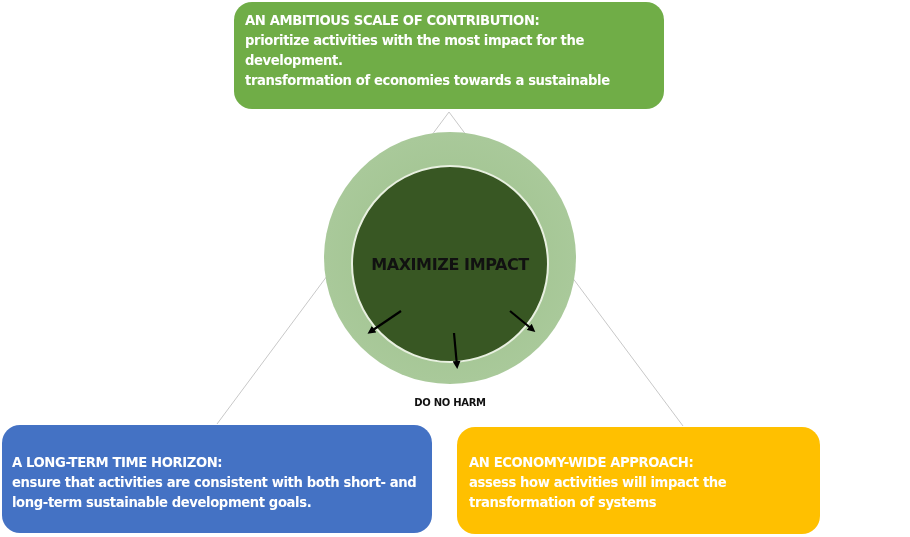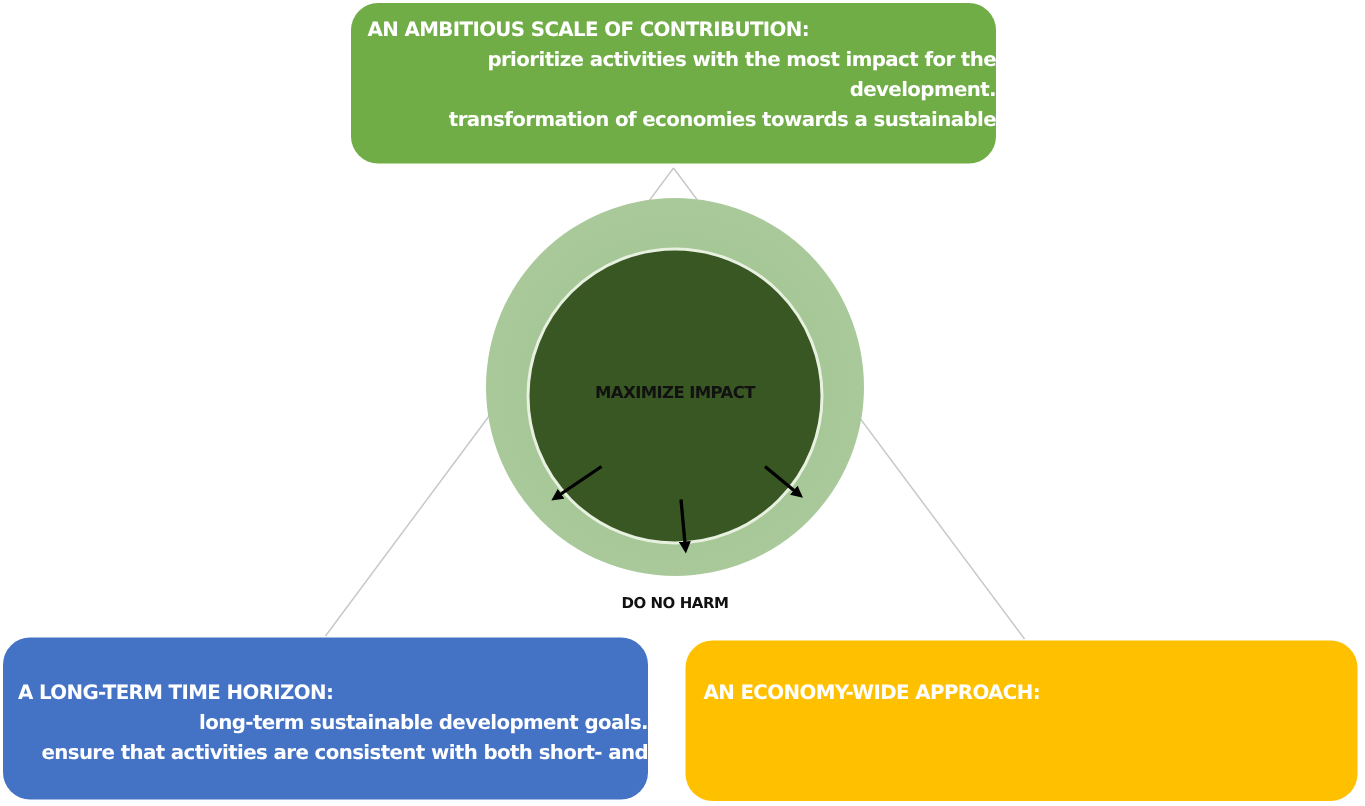--- a/index.html
+++ b/index.html
@@ -3,30 +3,30 @@
   <meta charset="utf-8">
   <style>
     html, body { margin: 0; padding: 0; background: #ffffff; }
     body { width: 910px; height: 537px; position: relative; overflow: hidden;
            font-family: "Liberation Sans", sans-serif; }
     .lines { position: absolute; left: 0; top: 0; }
     .box { position: absolute; border-radius: 18px; color: #ffffff; box-sizing: border-box;
            font-family: "DejaVu Sans", sans-serif; font-weight: bold; font-size: 13.2px; line-height: 20px;
            letter-spacing: -0.4px; }
     .box .title { display: block; }
-    .box .body { display: block; text-align: right; }
+    .box .body { display: block; }
     #box-top { left: 234px; top: 2px; width: 430px; height: 107px; background: #70ad47; padding: 9px 0 16px 11px; }
     #box-left { left: 2px; top: 425px; width: 430px; height: 108px; background: #4472c4; padding: 28px 0 0 10px; }
-    #box-right { left: 457px; top: 427px; width: 448px; height: 107px; background: #ffc000; padding: 26px 0 0 12px; }
+    #box-right { left: 457px; top: 427px; width: 363px; height: 107px; background: #ffc000; padding: 26px 0 0 12px; }
     .circle-outer { position: absolute; left: 324px; top: 132px; width: 252px; height: 252px; border-radius: 50%;
                     background: radial-gradient(circle at 50% 50%, #9cc08a 0%, #a9c99a 70%, #b2d0a2 100%); }
     .circle-inner { position: absolute; left: 351px; top: 165px; width: 198px; height: 198px; border-radius: 50%;
                     background: #385723; border: 2px solid #e8f0e0; box-sizing: border-box; }
     .center-label { position: absolute; left: 350px; top: 255px; width: 200px; text-align: center;
-                    font-family: "DejaVu Sans", sans-serif; font-weight: bold; font-size: 11px; color: #111;
+                    font-family: "DejaVu Sans", sans-serif; font-weight: bold; font-size: 16px; color: #111;
                     letter-spacing: -0.4px; }
     .bottom-label { position: absolute; left: 350px; top: 397px; width: 200px; text-align: center;
                     font-family: "DejaVu Sans", sans-serif; font-weight: bold; font-size: 10px; color: #111;
                     letter-spacing: -0.3px; }
     .arrows { position: absolute; left: 0; top: 0; }
   </style>
 </head>
 <body>
 
 <svg class="lines" width="910" height="537">
@@ -53,19 +53,20 @@
   </defs>
   <line x1="401" y1="311" x2="370" y2="332" stroke="#000" stroke-width="2.2" marker-end="url(#ah)"></line>
   <line x1="454" y1="333" x2="457" y2="366" stroke="#000" stroke-width="2.2" marker-end="url(#ah)"></line>
   <line x1="510" y1="311" x2="533" y2="330" stroke="#000" stroke-width="2.2" marker-end="url(#ah)"></line>
 </svg>
 
 <div class="bottom-label">DO NO HARM</div>
 
 <div id="box-left" class="box">
   <span class="title">A LONG-TERM TIME HORIZON:</span>
+  <span class="body">ensure that activities are consistent with both short- and</span>
   <span class="body">long-term sustainable development goals.</span>
-  <span class="body">ensure that activities are consistent with both short- and</span>
 </div>
 
 <div id="box-right" class="box">
   <span class="title">AN ECONOMY-WIDE APPROACH:</span>
+  <span class="body">assess how activities will impact the transformation of systems</span>
 </div>
 
 </body></html>

